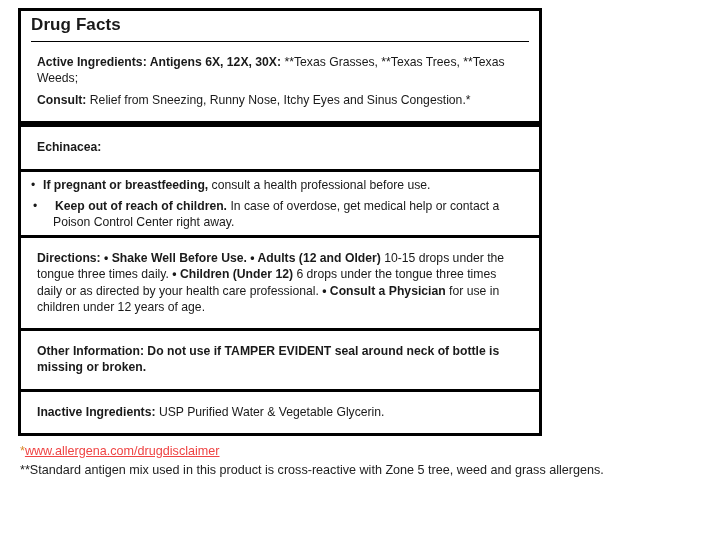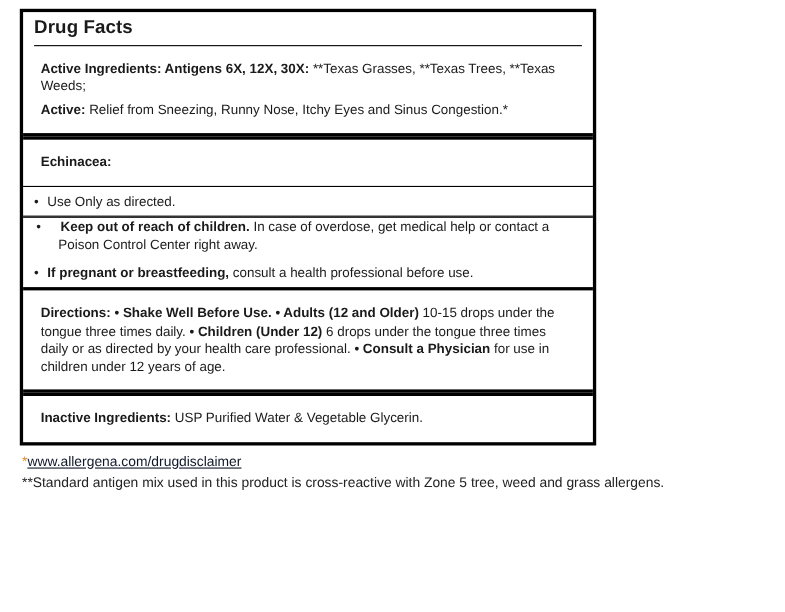--- a/index.html
+++ b/index.html
@@ -74,21 +74,21 @@
     margin-top: 7px;
     padding-left: 2px;
   }
   .footnote {
     font-size: 12.6px;
     line-height: 1.35;
     color: #222222;
     margin-bottom: 2px;
   }
   .link {
-    color: #0f172a;
+    color: #ef4444;
     text-decoration: underline;
     cursor: pointer;
   }
   .star {
     color: #d98a2b;
   }
   .tight p {
     margin: 6px;
   }
   .gap-top {
@@ -100,51 +100,51 @@
 
 <div class="page">
 
   <div class="drug-facts-box">
 
     <div class="title">Drug Facts</div>
     <div class="title-underline"></div>
 
     <div class="section body-text tight">
       <p><span class="b">Active Ingredients: Antigens 6X, 12X, 30X:</span><span> **Texas Grasses, **Texas Trees, **Texas Weeds;</span></p>
-      <p class="gap-top"><span class="b">Active:</span><span> Relief from Sneezing, Runny Nose, Itchy Eyes and Sinus Congestion.*</span></p>
+      <p class="gap-top"><span class="b">Consult:</span><span> Relief from Sneezing, Runny Nose, Itchy Eyes and Sinus Congestion.*</span></p>
     </div>
 
     <div class="rule-medium"></div>
 
     <div class="rule-medium"></div>
     <div class="section body-text tight">
       <p class="b">Echinacea:</p>
     </div>
 
     <div class="rule-thin"></div>
-    <div class="bullet-row">
-      <span class="dot">•</span><span>Use Only as directed.</span>
-    </div>
 
     <div class="rule-thin"></div>
 
     <div class="rule-thin"></div>
+    <div class="bullet-row">
+      <span class="dot">•</span><span class="b">If pregnant or breastfeeding,</span><span> consult a health professional before use.</span>
+    </div>
     <div class="bullet-row" style="padding-top:0;">
       <span class="bullet-indent" style="display:block;"><span class="dot">•</span><span class="b">Keep out of reach of children.</span><span> In case of overdose, get medical help or contact a Poison Control Center right away.</span></span>
-    </div>
-    <div class="bullet-row">
-      <span class="dot">•</span><span class="b">If pregnant or breastfeeding,</span><span> consult a health professional before use.</span>
     </div>
 
     <div class="rule-medium"></div>
     <div class="section body-text tight">
       <p><span class="b">Directions:</span><span class="b"> • Shake Well Before Use. • Adults (12 and Older)</span><span> 10-15 drops under the tongue three times daily. </span><span class="b">• Children (Under 12)</span><span> 6 drops under the tongue three times daily or as directed by your health care professional. </span><span class="b">• Consult a Physician</span><span> for use in children under 12 years of age.</span></p>
     </div>
 
     <div class="rule-medium"></div>
+    <div class="section body-text tight">
+      <p><span class="b">Other Information:</span><span class="b"> Do not use if TAMPER EVIDENT seal around neck of bottle is missing or broken.</span></p>
+    </div>
 
     <div class="rule-medium"></div>
     <div class="section body-text tight">
       <p><span class="b">Inactive Ingredients:</span><span> USP Purified Water &amp; Vegetable Glycerin.</span></p>
     </div>
 
   </div>
 
   <div class="footnotes">
     <div class="footnote"><span class="star">*</span><a class="link" href="#">www.allergena.com/drugdisclaimer</a></div>

